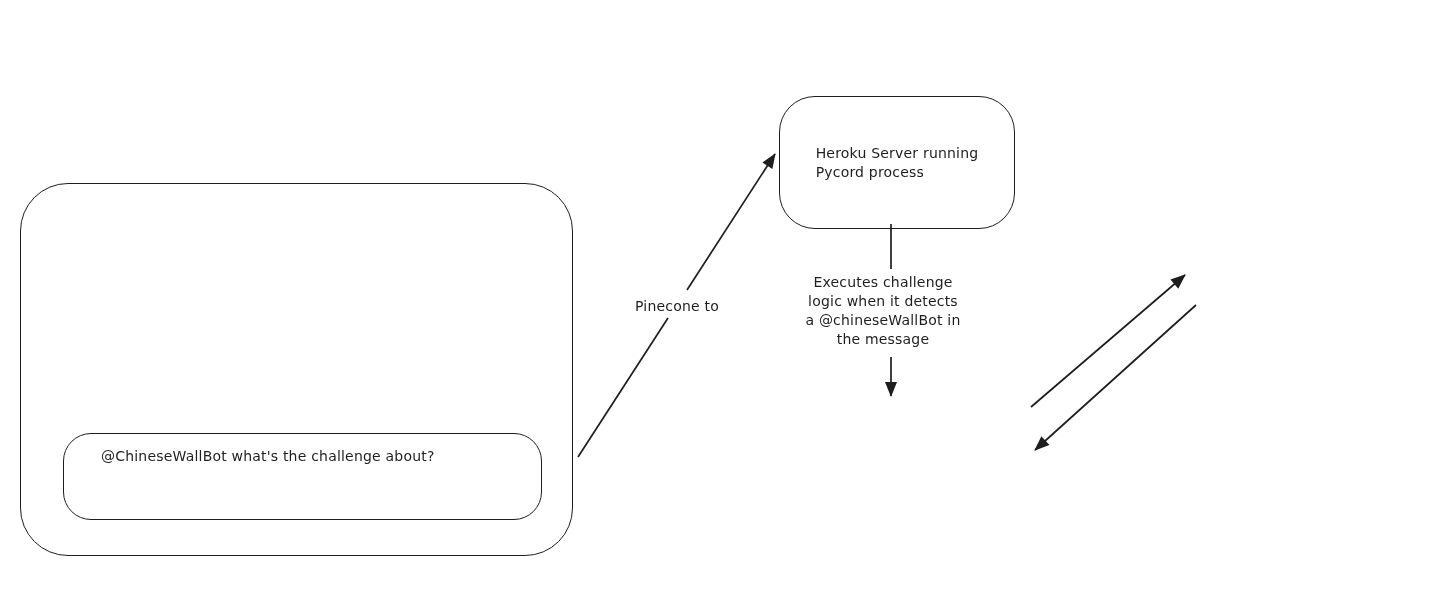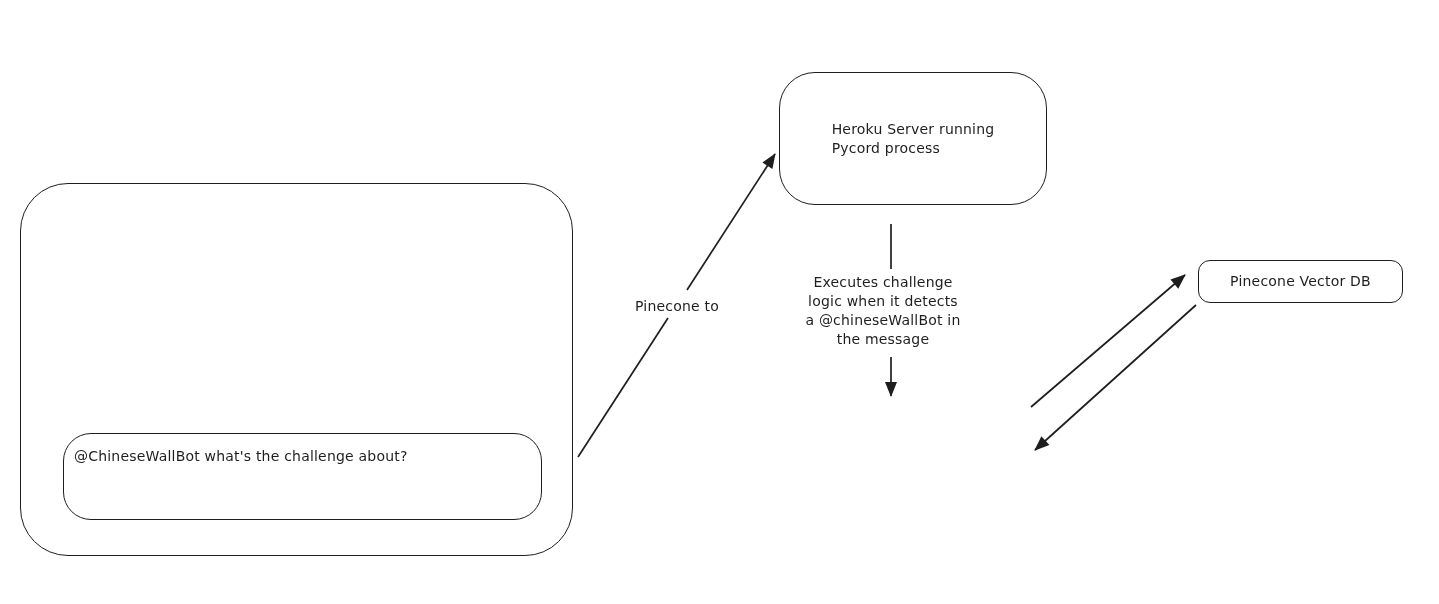--- a/index.html
+++ b/index.html
@@ -47,27 +47,27 @@
   }
   
   .message {
     left: 63px; top: 433px;
     width: 479px; height: 87px;
     border-radius: 28px;
     display: block;
   }
   .msg-label {
     position: absolute;
-    left: 10px; top: 13px;
+    left: 37px; top: 13px;
     white-space: nowrap;
   }
   
   .heroku {
-    left: 779px; top: 72px;
-    width: 268px; height: 133px;
+    left: 779px; top: 96px;
+    width: 236px; height: 133px;
     border-radius: 36px;
   }
   .heroku .node-label { text-align: left; }
   
   .modal {
     left: 773px; top: 411px;
     width: 239px; height: 78px;
     border-radius: 24px;
   }
   
@@ -118,23 +118,20 @@
   <div class="node message">
     <div class="msg-label">@ChineseWallBot what's the challenge about?</div>
   </div>
 
   <div class="node heroku">
     <div class="node-label">Heroku Server running
 Pycord process</div>
   </div>
 
 
-  <div class="node pinecone">
-    <div class="node-label">Pinecone Vector DB</div>
-  </div>
 
   <div class="edge-label label-listens">Pinecone to</div>
 
   <div class="edge-label label-executes">Executes challenge
 logic when it detects
 a @chineseWallBot in
 the message</div>
 
 </div>
 

